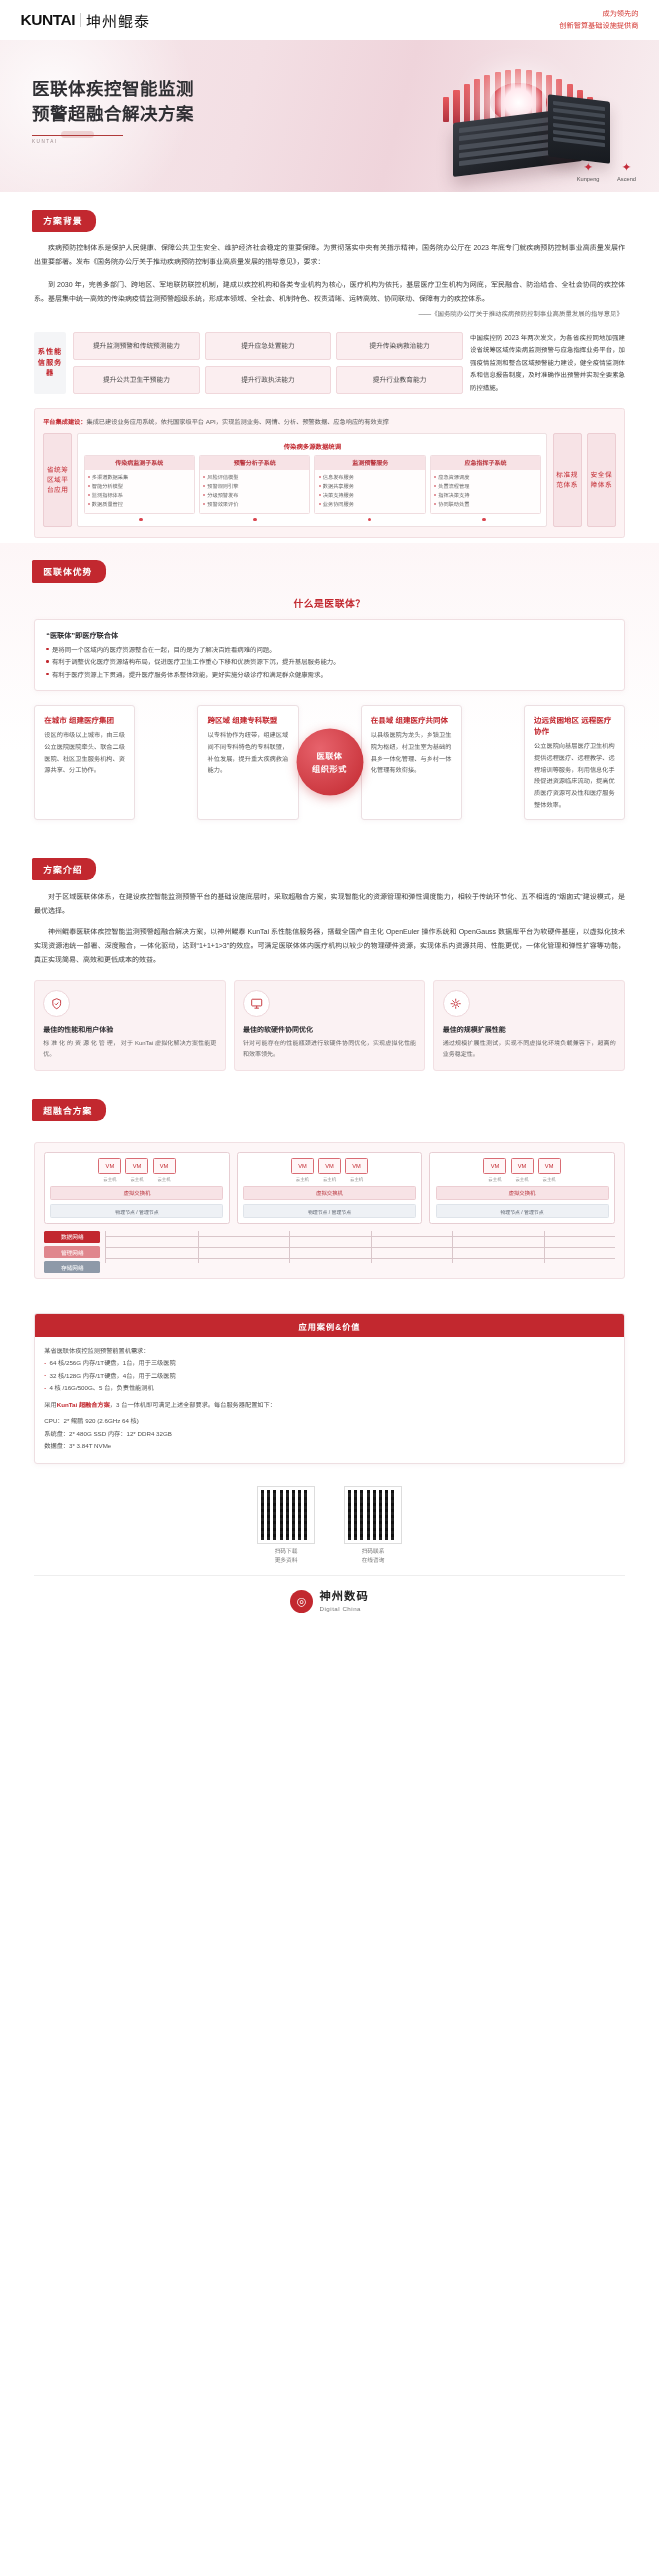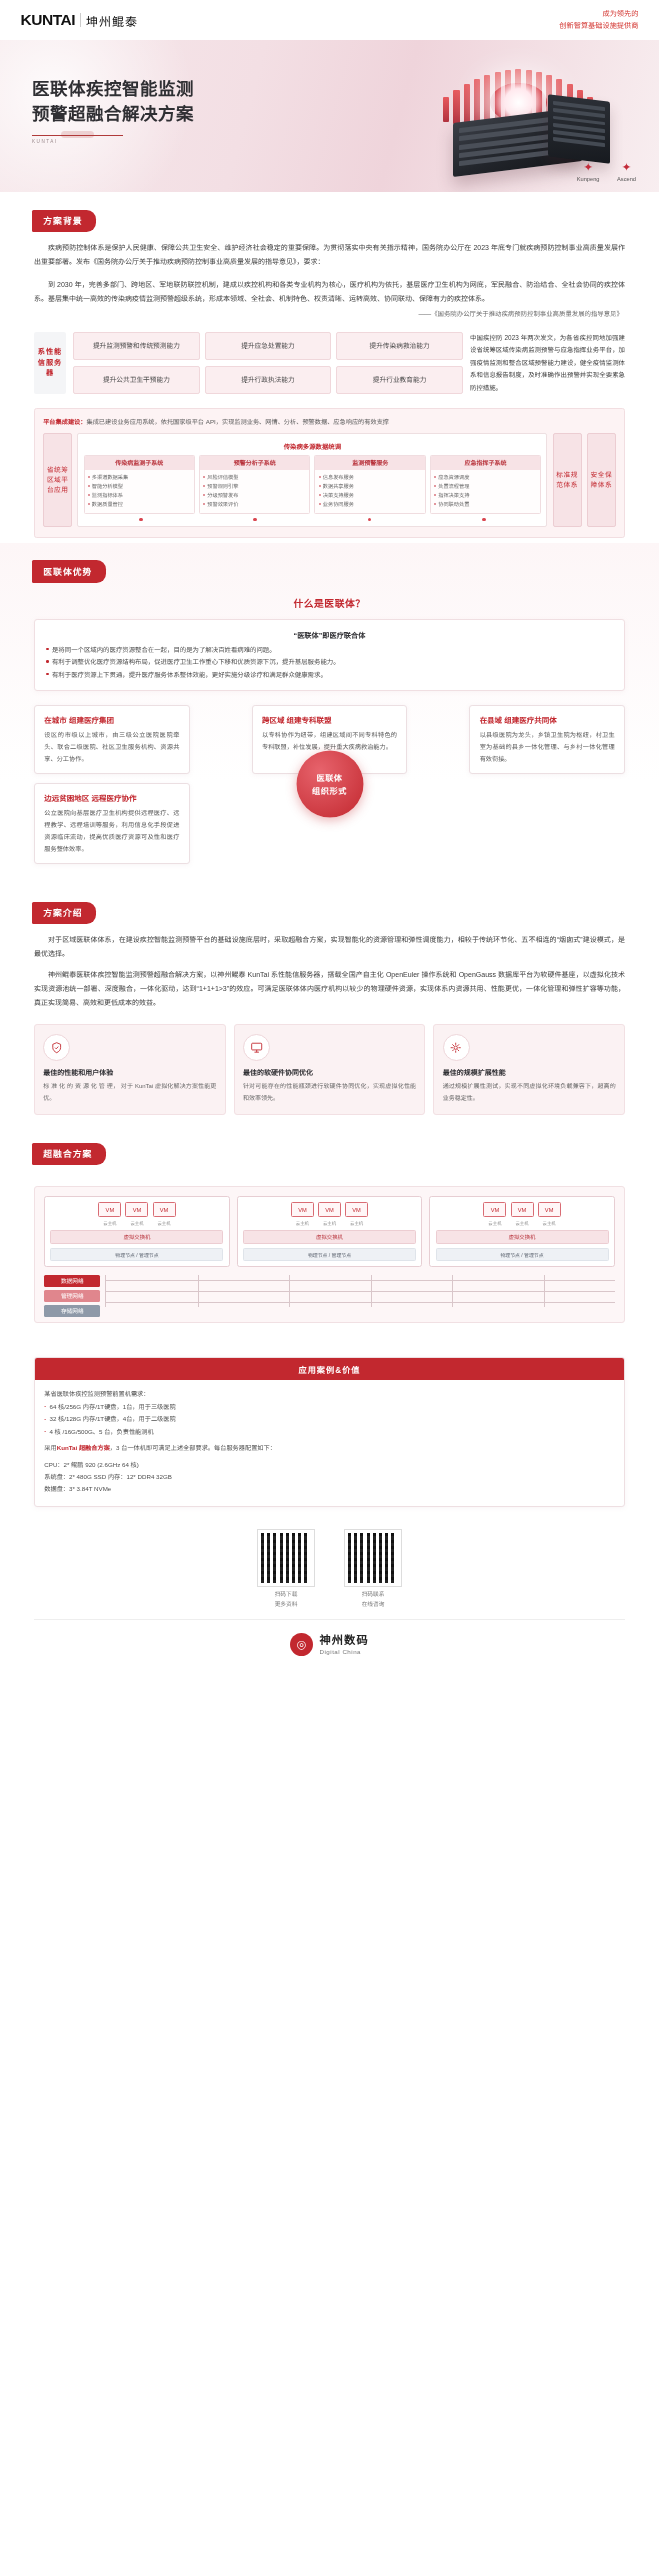--- a/index.html
+++ b/index.html
@@ -10,21 +10,21 @@
     background:#ffffff;color:#333;
     width:659px;
   }
   .page{width:659px;position:relative;overflow:hidden;}
 
   
   .topbar{height:40px;background:#ffffff;display:flex;align-items:center;justify-content:space-between;padding:0 20.6px;}
   .logo{display:flex;align-items:center;gap:5.2px;}
   .logo-mark{font-size:15.5px;font-weight:bold;letter-spacing:-0.5px;color:#111;font-family:"Liberation Sans",sans-serif;}
   .logo-sep{width:0.5px;height:14.4px;background:#ccc;}
-  .logo-cn{font-size:12px;color:#111;letter-spacing:1px;}
+  .logo-cn{font-size:15px;color:#111;letter-spacing:1px;}
   .topbar-slogan{text-align:right;color:#d3342f;font-size:7.2px;line-height:1.6;}
 
   
   .hero{position:relative;height:152px;background:linear-gradient(105deg,#f6e7ea 0%,#f3dfe4 38%,#efd4db 60%,#f8eef0 100%);overflow:hidden;}
   .hero:before{
     content:"";position:absolute;left:-62px;top:-41px;width:289px;height:237px;
     background:radial-gradient(circle at 40% 40%,rgba(255,255,255,.85),rgba(255,255,255,0) 62%);
   }
   .hero-title{position:absolute;left:32px;top:37px;}
   .hero-title h1{font-size:17.5px;line-height:1.45;color:#2f2f33;font-weight:bold;letter-spacing:0.5px;}
@@ -89,27 +89,27 @@
   .plat-col h4{background:#f7e3e6;color:#b8333c;font-size:6px;font-weight:bold;text-align:center;padding:2.6px 1px;}
   .plat-col ul{list-style:none;padding:3.1px 3.1px 4.1px;}
   .plat-col li{font-size:5.2px;color:#6a6a6a;line-height:1.7;display:flex;gap:2.1px;align-items:flex-start;}
   .plat-col li:before{content:"";width:2.1px;height:2.1px;border-radius:50%;background:#d9737c;margin-top:3.1px;flex:none;}
   .plat-dots{display:flex;justify-content:space-around;padding-top:4.1px;}
   .plat-dots i{width:3.6px;height:3.6px;border-radius:50%;background:#d9454f;display:block;}
 
   
   .union-sec{background:linear-gradient(180deg,#fdf6f7,#ffffff 70%);padding-bottom:20.6px;}
   .center-sub{text-align:center;color:#c2282f;font-size:9.8px;font-weight:bold;letter-spacing:0.5px;margin:4.1px 0 9.3px;}
-  .union-card{margin:0 34px;background:#fff;border:0.5px solid #f0dfe2;border-radius:3.1px;padding:9.3px 11.3px;box-shadow:0 1px 5.2px rgba(190,140,150,.08);text-align:center;}
+  .union-card{margin:0 34px;background:#fff;border:0.5px solid #f0dfe2;border-radius:3.1px;padding:9.3px 11.3px;box-shadow:0 1px 5.2px rgba(190,140,150,.08);}
   .union-card h5{font-size:7.2px;color:#2f2f33;margin-bottom:4.1px;}
   .union-card li{list-style:none;font-size:6.4px;color:#4a4a4a;line-height:1.95;display:flex;gap:3.1px;align-items:flex-start;}
   .union-card li:before{content:"";width:2.6px;height:2.6px;border-radius:50%;background:#c2282f;margin-top:4.1px;flex:none;}
 
   
-  .quad{position:relative;margin:13.4px 34px 0 34px;display:grid;grid-template-columns:1fr 1fr 1fr;gap:9.3px 62px;}
+  .quad{position:relative;margin:13.4px 34px 0 34px;display:grid;grid-template-columns:1fr 1fr 1fr 1fr;gap:9.3px 62px;}
   .quad-box{background:#fff;border:0.5px solid #ecdfe2;border-radius:3.1px;padding:8.2px 9.3px;box-shadow:0 1px 4.1px rgba(190,150,160,.10);}
   .quad-box h6{font-size:7.5px;color:#c2282f;font-weight:bold;margin-bottom:4.1px;}
   .quad-box p{font-size:6.2px;color:#575757;line-height:1.9;text-align:justify;}
   .quad-center{position:absolute;left:50%;top:50%;transform:translate(-50%,-50%);width:67px;height:67px;border-radius:50%;
     background:radial-gradient(circle at 35% 30%,#e7636c,#c2282f);color:#fff;display:flex;flex-direction:column;
     align-items:center;justify-content:center;font-size:8.2px;font-weight:bold;line-height:1.6;letter-spacing:0.5px;
     box-shadow:0 3.1px 10.3px rgba(194,40,47,.35);}
 
   
   .intro-sec{background:#fff;padding-bottom:10.3px;}

